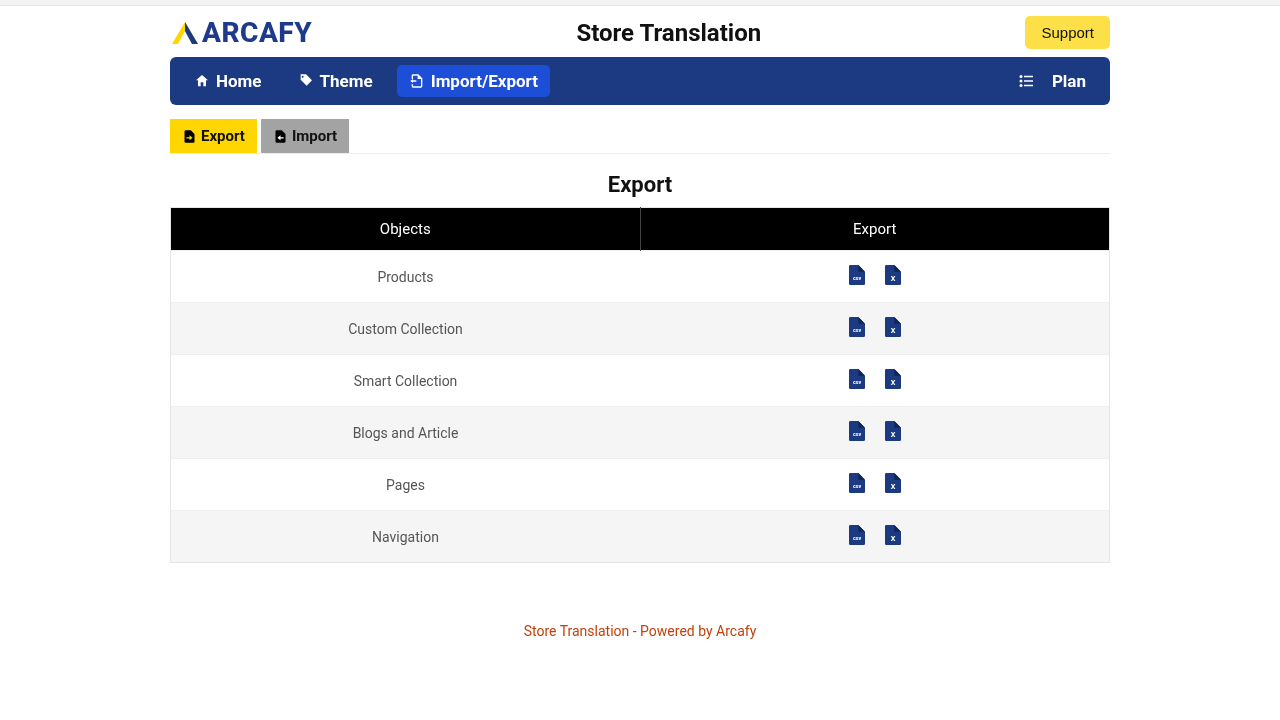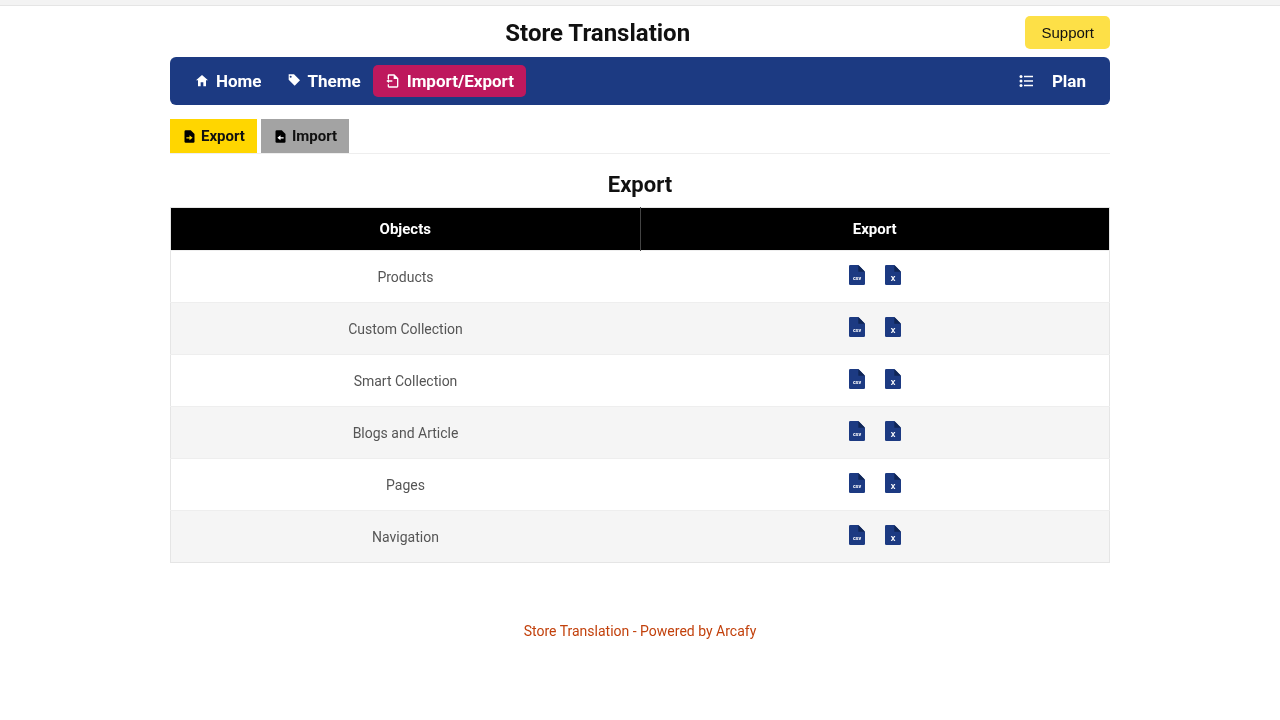--- a/index.html
+++ b/index.html
@@ -55,34 +55,35 @@
     background: #1c3a82;
     border-radius: 6px;
     display: flex;
     align-items: center;
     justify-content: space-between;
     padding: 8px 12px;
   }
   .nav-left {
     display: flex;
     align-items: center;
+    gap: 12px;
   }
   .nav-item {
     display: inline-flex;
     align-items: center;
     gap: 6px;
     color: #fff;
     font-weight: 700;
     font-size: 17px;
     padding: 6px 12px;
     border-radius: 5px;
     cursor: pointer;
   }
   .nav-item.active {
-    background: #be185d;
+    background: #1d4ed8;
     align-items: center;
   }
   .nav-right .nav-item { gap: 16px; }
   .icon { display:inline-flex; align-items:center; justify-content:center; }
 
   .tabs {
     display: flex;
     gap: 4px;
     margin-top: 14px;
     border-bottom: 1px solid #eee;
@@ -112,21 +113,21 @@
   }
 
   table {
     width: 100%;
     border-collapse: collapse;
     border: 1px solid #e5e5e5;
   }
   thead th {
     background: #000;
     color: #fff;
-    font-weight: 700;
+    font-weight: 400;
     font-size: 15px;
     padding: 12px 8px;
     text-align: center;
   }
   thead th + th {
     border-left: 1px solid #444;
   }
   tbody td {
     padding: 14px 8px;
     text-align: center;
@@ -155,20 +156,29 @@
   }
 </style>
 </head>
 <body>
 
 <div class="topbar-gap"></div>
 
 <div class="container">
 
   <div class="header">
+    <div class="logo">
+      <span class="icon">
+        <svg width="30" height="26" viewBox="0 0 30 26">
+          <path d="M15 2 L28 24 L22 24 L15 11 L8 24 L2 24 Z" fill="#ffd600"></path>
+          <path d="M15 2 L28 24 L22 24 L15 11 Z" fill="#1c3a82"></path>
+        </svg>
+      </span>
+      <span>ARCAFY</span>
+    </div>
     <div class="app-title">Store Translation</div>
     <button class="support-btn">Support</button>
   </div>
 
   <div class="navbar">
     <div class="nav-left">
       <div class="nav-item">
         <span class="icon">
           <svg width="16" height="16" viewBox="0 0 24 24" fill="#fff">
               <path d="M12 3l9 8h-3v9h-4v-6h-4v6H6v-9H3z"></path>

